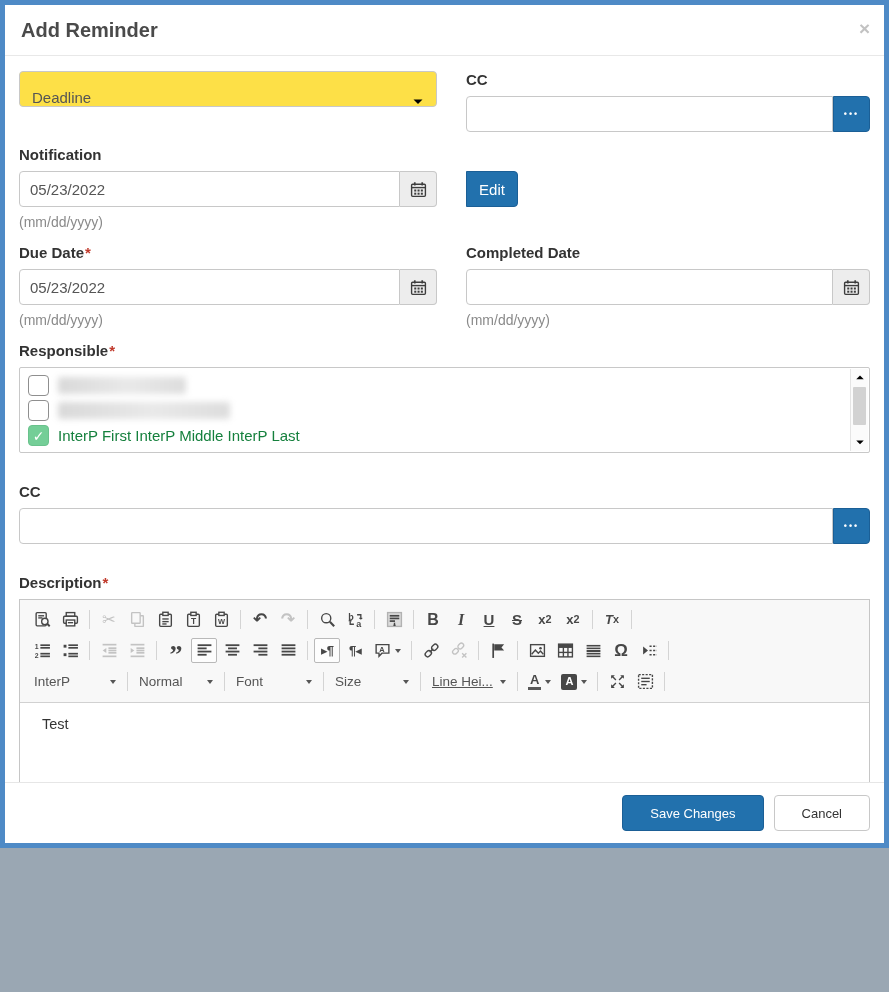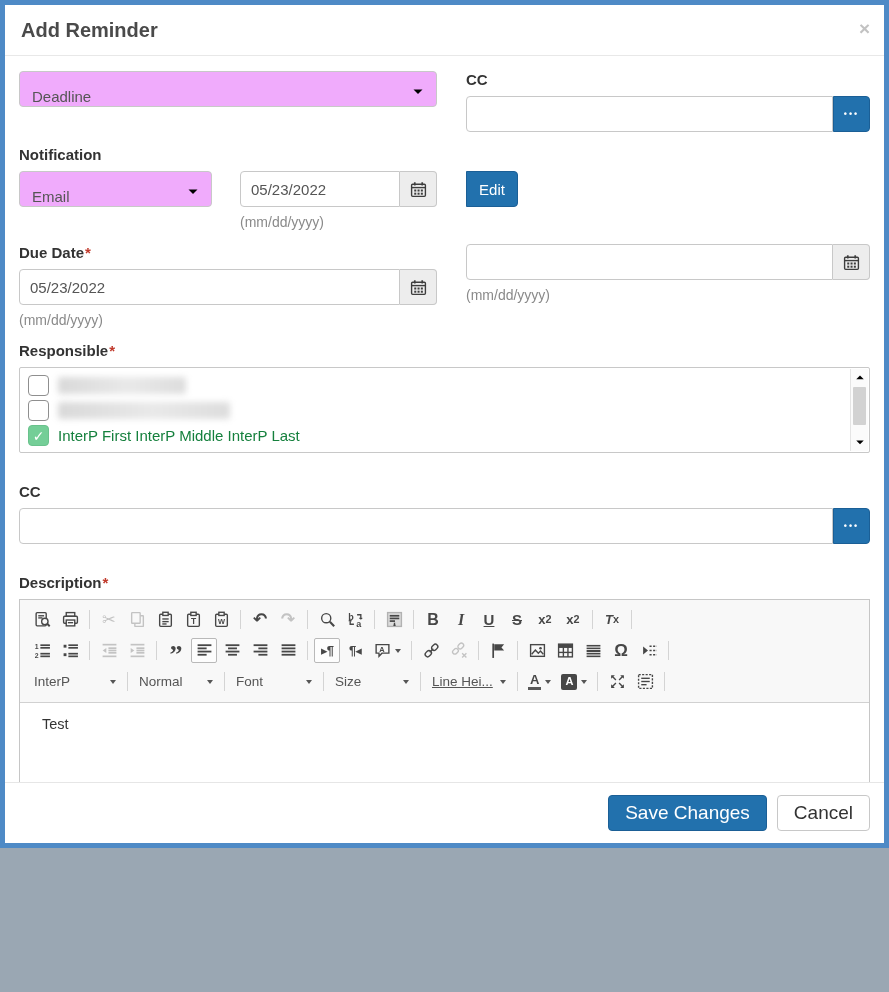--- a/index.html
+++ b/index.html
@@ -15,21 +15,21 @@
   
   .modal-body { flex:1; padding:15px 14px 0; overflow:hidden; }
   .row2 { display:grid; grid-template-columns:418px 1fr; column-gap:29px; margin-bottom:14px; }
   .section { margin-bottom:30px; }
   .f-label { font-size:15px; font-weight:700; color:#333; margin-bottom:8px; }
   .req { color:#c0392b; font-weight:700; font-size:15px; vertical-align:top; margin-left:1px; }
   .hint { font-size:14px; color:#8a8a8a; margin-top:7px; }
 
   
   .tb-input { width:100%; height:36px; border:1px solid #c8c8c8; border-radius:4px; padding:0 10px; font-size:15px; color:#555; font-family:inherit; background:#fff; outline:none; }
-  .sel { height:36px; border:1px solid #c8c8c8; border-radius:4px; background:#f0abfc; display:flex; align-items:flex-start; justify-content:space-between; padding:16px 12px; font-size:15px; color:#555; cursor:pointer; }
+  .sel { height:36px; border:1px solid #c8c8c8; border-radius:4px; background:#fde047; display:flex; align-items:flex-end; justify-content:space-between; padding:0 12px; font-size:15px; color:#555; cursor:pointer; }
   .sel .chev { width:12px; height:8px; flex:0 0 auto; margin-left:8px; }
   .input-group { display:flex; width:100%; }
   .input-group .tb-input { border-radius:4px 0 0 4px; flex:1; min-width:0; }
   .addon-btn { width:37px; height:36px; flex:0 0 auto; border:1px solid #c8c8c8; border-left:none; border-radius:0 4px 4px 0; background:#ededed; display:flex; align-items:center; justify-content:center; cursor:pointer; color:#3d3d3d; }
   .addon-btn svg { width:17px; height:17px; }
   .blue-btn { background:#2271ad; border:1px solid #1b5f96; color:#fff; }
   .dots { font-size:9px; letter-spacing:2px; color:#fff; font-weight:bold; }
   .edit-btn { width:52px; height:36px; flex:0 0 auto; border:1px solid #1b5f96; border-radius:0 4px 4px 0; background:#2271ad; color:#fff; font-size:15px; display:flex; align-items:center; justify-content:center; cursor:pointer; font-family:inherit; }
   .date-wrap { width:100%; }
   .notif-line { display:flex; gap:28px; }
@@ -73,21 +73,21 @@
   .g-txtcolor .tb-glyph { font-weight:800; font-size:13px; border-bottom:3px solid #585858; padding:0 2px 1px; }
   .g-bgcolor .tb-glyph { background:#474747; color:#fff; width:16px; height:16px; border-radius:2px; font-weight:800; font-size:11px; }
   .tb-caret { width:0; height:0; border-left:3.5px solid transparent; border-right:3.5px solid transparent; border-top:4px solid #565656; margin-left:4px; flex:0 0 auto; }
   .tb-combo { display:inline-flex; align-items:center; justify-content:space-between; height:25px; padding:0 5px; margin:0 1px; color:#555; font-size:13.5px; cursor:pointer; border-radius:2px; }
   .ed-content { height:188px; padding:13px 22px; font-size:14.5px; color:#333; background:#fff; cursor:text; }
   .ed-pathbar { border-top:1px solid #d1d1d1; background:#f9a8d4; padding:5px 11px 6px; font-size:13px; font-weight:700; color:#595959; display:flex; gap:13px; }
   .ed-path-el { cursor:pointer; }
 
   
   .modal-footer { border-top:1px solid #e6e6e6; padding:12px 14px; display:flex; justify-content:flex-end; gap:10px; }
-  .btn { height:36px; border-radius:4px; font-size:19px; padding:0 16px; cursor:pointer; font-family:inherit; display:flex; align-items:center; }
+  .btn { height:36px; border-radius:4px; font-size:13px; padding:0 27px; cursor:pointer; font-family:inherit; display:flex; align-items:center; }
   .btn-primary { background:#2271ad; border:1px solid #1b5f96; color:#fff; }
   .btn-default { background:#fff; border:1px solid #c8c8c8; color:#333; }
   .hidden-defs { position:absolute; width:0; height:0; overflow:hidden; }
 </style>
 </head>
 <body>
 
 <svg class="hidden-defs" aria-hidden="true">
   <defs>
     <symbol id="s-preview" viewBox="0 0 16 16">
@@ -307,26 +307,20 @@
               <span class="dots">•••</span>
             </span>
         </div>
       </div>
     </div>
 
     <div class="row2">
       <div>
         <div class="f-label">Notification</div>
         <div class="notif-line">
-          <div class="sel">
-            <span>Email</span>
-            <svg class="chev">
-                <use href="#s-chevdown"></use>
-              </svg>
-          </div>
           <div class="date-wrap">
             <div class="input-group">
               <input class="tb-input" value="05/23/2022" style="">
               <span class="addon-btn">
                   <svg style="stroke:currentColor;fill:none;stroke-width:1.3">
                     <use href="#s-calendar"></use>
                   </svg>
                 </span>
             </div>
             <div class="hint">(mm/dd/yyyy)</div>
@@ -348,20 +342,21 @@
           <input class="tb-input" value="05/23/2022" style="">
           <span class="addon-btn">
               <svg style="stroke:currentColor;fill:none;stroke-width:1.3">
                 <use href="#s-calendar"></use>
               </svg>
             </span>
         </div>
         <div class="hint">(mm/dd/yyyy)</div>
       </div>
       <div>
+        <div class="f-label">Completed Date</div>
         <div class="input-group">
           <input class="tb-input" style="">
           <span class="addon-btn">
               <svg style="stroke:currentColor;fill:none;stroke-width:1.3">
                 <use href="#s-calendar"></use>
               </svg>
             </span>
         </div>
         <div class="hint">(mm/dd/yyyy)</div>
       </div>

